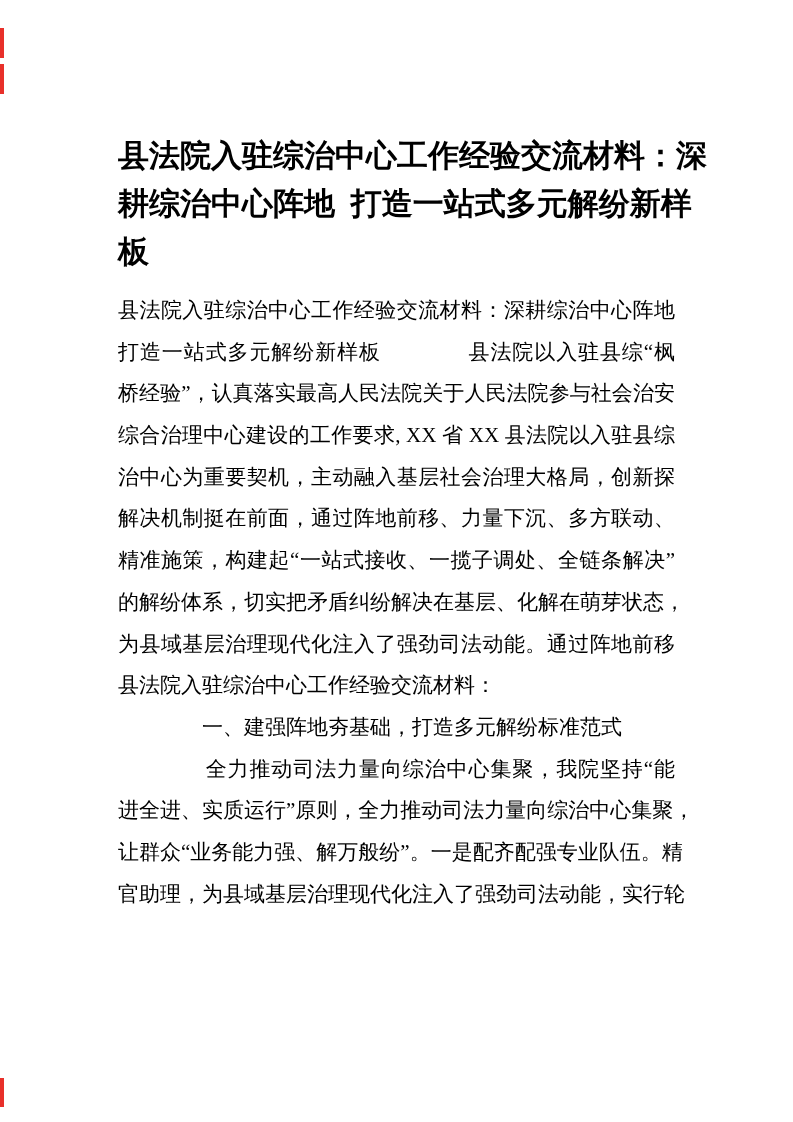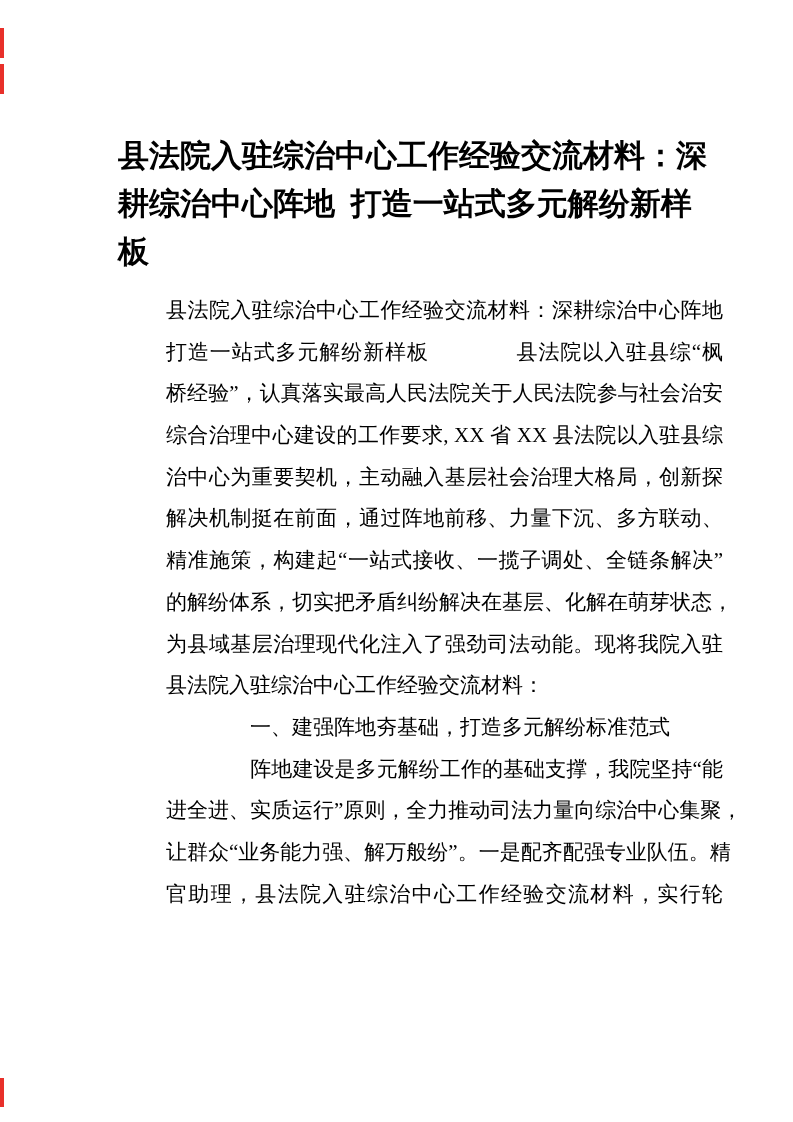--- a/index.html
+++ b/index.html
@@ -34,21 +34,20 @@
   .title-line {
     white-space: nowrap;
     word-spacing: 8px;
   }
   .doc-body {
     position: absolute;
     left: 118px;
     top: 290px;
     width: 557px;
     font-size: 21px;
-    margin-left: 48px;
   }
   .bline {
     height: 41.7px;
     line-height: 41.7px;
     white-space: nowrap;
   }
   .bline.just {
     text-align: justify;
     text-align-last: justify;
     text-justify: inter-character;
@@ -75,21 +74,21 @@
   </div>
   <div class="doc-body">
       <div class="bline just">县法院入驻综治中心工作经验交流材料：深耕综治中心阵地</div>
       <div class="bline just">打造一站式多元解纷新样板　　　　县法院以入驻县综“枫</div>
       <div class="bline just">桥经验”，认真落实最高人民法院关于人民法院参与社会治安</div>
       <div class="bline just">综合治理中心建设的工作要求, XX 省 XX 县法院以入驻县综</div>
       <div class="bline just">治中心为重要契机，主动融入基层社会治理大格局，创新探</div>
       <div class="bline just">解决机制挺在前面，通过阵地前移、力量下沉、多方联动、</div>
       <div class="bline just">精准施策，构建起“一站式接收、一揽子调处、全链条解决”</div>
       <div class="bline just">的解纷体系，切实把矛盾纠纷解决在基层、化解在萌芽状态，</div>
-      <div class="bline just">为县域基层治理现代化注入了强劲司法动能。现将我院入驻</div>
+      <div class="bline just">为县域基层治理现代化注入了强劲司法动能。通过阵地前移</div>
       <div class="bline">县法院入驻综治中心工作经验交流材料：</div>
       <div class="bline">　　　　一、建强阵地夯基础，打造多元解纷标准范式</div>
-      <div class="bline just">　　　　阵地建设是多元解纷工作的基础支撑，我院坚持“能</div>
+      <div class="bline just">　　　　全力推动司法力量向综治中心集聚，我院坚持“能</div>
       <div class="bline just">进全进、实质运行”原则，全力推动司法力量向综治中心集聚，</div>
       <div class="bline just">让群众“业务能力强、解万般纷”。一是配齐配强专业队伍。精</div>
-      <div class="bline just">官助理，县法院入驻综治中心工作经验交流材料，实行轮</div>
+      <div class="bline just">官助理，为县域基层治理现代化注入了强劲司法动能，实行轮</div>
     </div>
 </div>
 
 </body></html>

